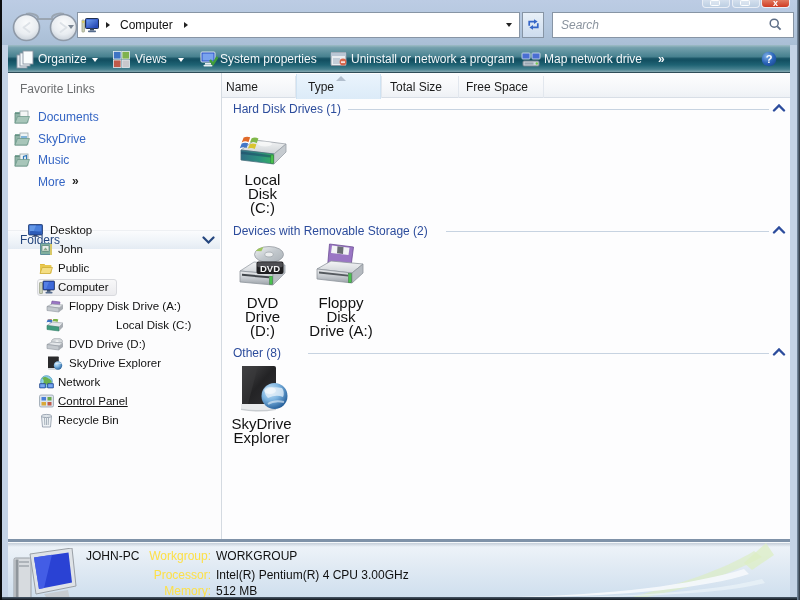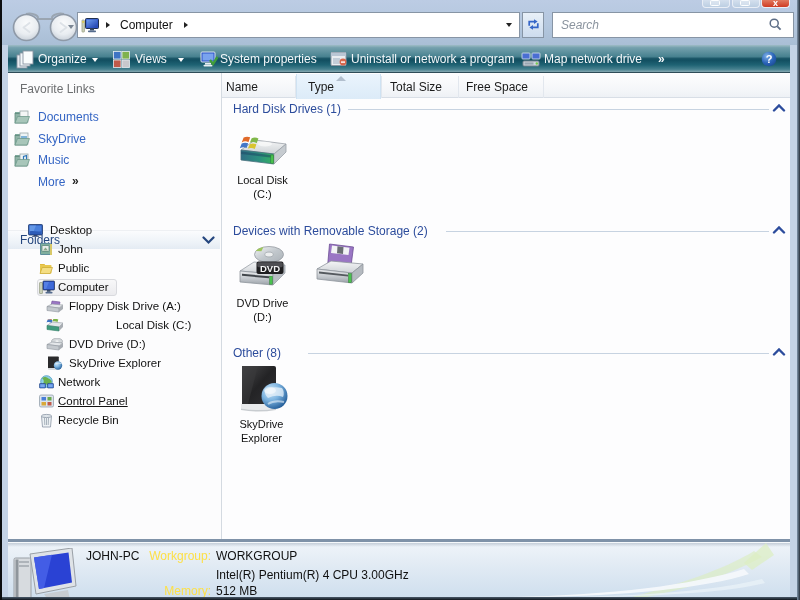--- a/index.html
+++ b/index.html
@@ -18,21 +18,21 @@
 #content{left:222px;top:73px;width:568px;height:466px;background:#fdfdfe;}
 #hdrband{left:0;top:1px;width:568px;height:24px;background:linear-gradient(180deg,#fdfdfe,#f4f6f9 70%,#eef1f5);border-bottom:1px solid #d8dee6;}
 .colsep{top:2px;width:1px;height:22px;background:#e2e7ee;}
 .hdrtxt{top:6px;font-size:12px;color:#1b1b1b;}
 #typecol{left:74px;top:0;width:85px;height:25px;background:linear-gradient(180deg,#eaf4fd,#dcebf8);border-left:1px solid #cfe2f2;border-right:1px solid #cfe2f2;}
 
 .grphdr{font-size:12px;color:#2c4c9c;}
 .grpline{height:1px;background:#c7d3e1;}
 .chev{width:14px;height:8px;}
 
-.ilabel{font-size:11px;color:#111;text-align:center;line-height:14px;}
+.ilabel{font-size:15px;color:#111;text-align:center;line-height:14px;}
 
 .favlink{font-size:12px;color:#3465c4;}
 .treetxt{font-size:11.5px;color:#121212;white-space:nowrap;}
 #foldersband{left:0px;top:116px;width:212px;height:19px;background:linear-gradient(180deg,#fbfcfd,#eef3f8 60%,#e4ebf3);border-top:1px solid #eef0f3;margin-top:41px;}
 
 #sepline{left:2px;top:539px;width:795px;height:2.5px;background:#7f92a8;}
 #sepwhite{left:2px;top:541.5px;width:795px;height:1.5px;background:#f6f9fb;}
 #details{left:2px;top:543px;width:795px;height:54px;background:linear-gradient(180deg,#eff4f9 0%,#e2ebf4 40%,#cfdfee 100%);overflow:hidden;}
 #bottombar{left:0px;top:597px;width:800px;height:3px;background:linear-gradient(180deg,#4a5a6a,#10161d);}
 .dlabel{font-size:12px;color:#fde047;text-align:right;}
@@ -233,20 +233,21 @@
     <svg class="a chev" style="left:550px;top:153px;" viewBox="0 0 14 8">
         <path d="M2 6.5 L7 1.5 L12 6.5" fill="none" stroke="#2c4c9c" stroke-width="2.4" stroke-linecap="round"></path>
       </svg>
     <svg class="a" style="left:16px;top:169px;" width="50" height="48" viewBox="0 0 50 48">
         <use href="#dvd"></use>
       </svg>
     <div class="a ilabel" style="left:8px;top:223px;width:65px;">DVD Drive<br>(D:)</div>
     <svg class="a" style="left:93px;top:169px;" width="52" height="48" viewBox="0 0 52 48">
         <use href="#floppy"></use>
       </svg>
+    <div class="a ilabel" style="left:84px;top:223px;width:70px;">Floppy Disk<br>Drive (A:)</div>
 
     <div class="a grphdr" style="left:11px;top:273px;">Other (8)</div>
     <div class="a grpline" style="left:86px;top:280px;width:461px;"></div>
     <svg class="a chev" style="left:550px;top:275px;" viewBox="0 0 14 8">
         <path d="M2 6.5 L7 1.5 L12 6.5" fill="none" stroke="#2c4c9c" stroke-width="2.4" stroke-linecap="round"></path>
       </svg>
     <svg class="a" style="left:16px;top:291px;" width="52" height="49" viewBox="0 0 52 49">
         <use href="#skydrive"></use>
       </svg>
     <div class="a ilabel" style="left:9px;top:344px;width:61px;">SkyDrive<br>Explorer</div>
@@ -259,20 +260,21 @@
     <svg class="a" style="left:480px;top:0px;" width="315" height="54" viewBox="0 0 315 54">
       <path d="M150 54 C210 38 250 22 272 8 L280 14 C250 30 215 44 165 54 Z" fill="#dceec2" opacity="0.68"></path>
       <path d="M262 20 L284 0 L292 12 L270 27 Z" fill="#dceec2" opacity="0.72"></path>
       <path d="M30 54 C130 52 210 42 262 26 L267 31 C225 45 140 53 55 54 Z" fill="#f4f8fb" opacity="0.95"></path>
       <path d="M95 54 C180 52 240 46 280 36 L283 40 C250 49 175 53 120 54 Z" fill="#e8f1f8" opacity="0.8"></path>
     </svg>
   </div>
   <div class="a" style="left:86px;top:549px;font-size:12px;color:#101010;">JOHN-PC</div>
   <div class="a dlabel" style="left:60px;top:549px;width:151px;">Workgroup:</div>
   <div class="a dvalue" style="left:216px;top:549px;">WORKGROUP</div>
+  <div class="a dlabel" style="left:60px;top:568px;width:151px;">Processor:</div>
   <div class="a dvalue" style="left:216px;top:568px;">Intel(R) Pentium(R) 4 CPU 3.00GHz</div>
   <div class="a dlabel" style="left:60px;top:584px;width:151px;">Memory:</div>
   <div class="a dvalue" style="left:216px;top:584px;">512 MB</div>
   <svg class="a" style="left:10px;top:548px;" width="68" height="52" viewBox="0 0 68 52">
     <rect x="4" y="10" width="17" height="42" rx="1.5" fill="#d7dbdf" stroke="#9aa0a6"></rect>
     <rect x="5.5" y="11.5" width="3" height="39" fill="#8f969c"></rect>
     <rect x="9" y="13" width="10" height="2" fill="#aeb4ba"></rect>
     <rect x="9" y="17" width="10" height="2" fill="#aeb4ba"></rect>
     <path d="M20 6 L62 0 L66 38 L26 46 Z" fill="#dfe3e7" stroke="#9aa0a6"></path>
     <path d="M24 9.5 L58.5 4.5 L62 34.5 L29 41 Z" fill="#2a42d4"></path>

